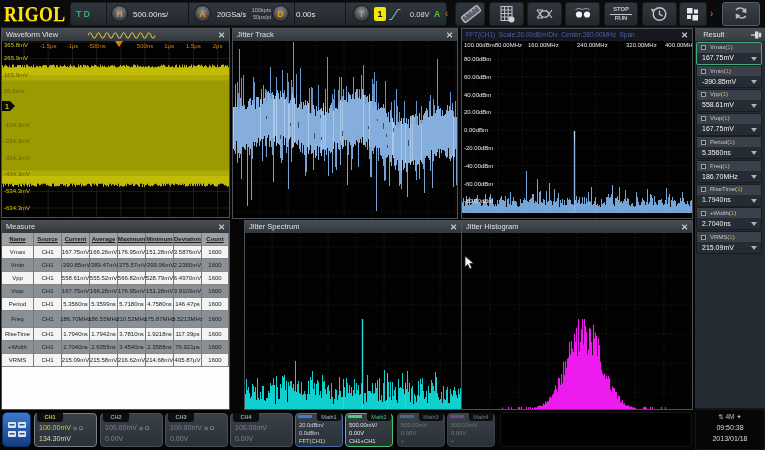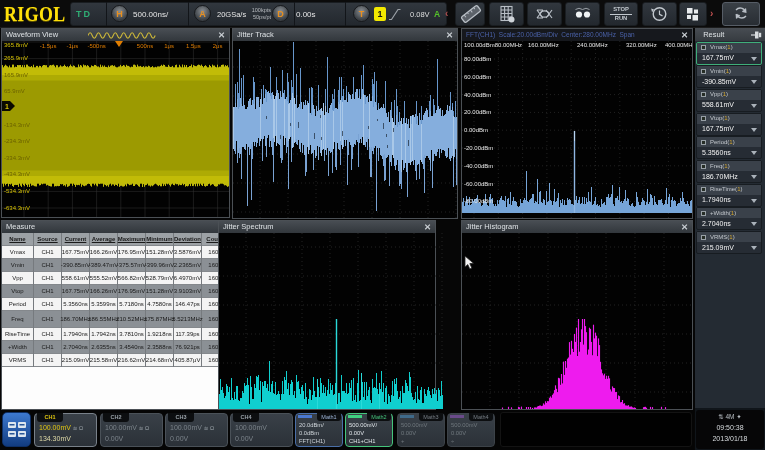--- a/index.html
+++ b/index.html
@@ -974,21 +974,21 @@
           <line x1="220.5" y1="75" x2="220.5" y2="118" stroke="#a9c8e8" stroke-width="1"></line>
           <line x1="221.5" y1="76" x2="221.5" y2="116" stroke="#85aedd" stroke-width="1"></line>
           <line x1="222.5" y1="77" x2="222.5" y2="108" stroke="#85aedd" stroke-width="1"></line>
           <line x1="223.5" y1="76" x2="223.5" y2="118" stroke="#85aedd" stroke-width="1"></line>
           <line x1="224.5" y1="65" x2="224.5" y2="117" stroke="#85aedd" stroke-width="1"></line>
           <line x1="225.5" y1="68" x2="225.5" y2="114" stroke="#85aedd" stroke-width="1"></line>
         </svg>
 </div>
 </div>
 
-<div class="panel" style="left:218px;top:220px;width:218px;height:190px">
+<div class="panel" style="left:244px;top:220px;width:218px;height:190px">
 <div class="tb">Jitter Spectrum<div class="x">✕</div></div>
 <div class="abs" style="left:0;top:12px;width:224px;height:176px;overflow:hidden">
 <svg width="226" height="178">
           <line x1="27.0" y1="0" x2="27.0" y2="178" stroke="#222222" stroke-width="1" stroke-dasharray="1,3"></line>
           <line x1="55.0" y1="0" x2="55.0" y2="178" stroke="#222222" stroke-width="1" stroke-dasharray="1,3"></line>
           <line x1="83.0" y1="0" x2="83.0" y2="178" stroke="#222222" stroke-width="1" stroke-dasharray="1,3"></line>
           <line x1="111.0" y1="0" x2="111.0" y2="178" stroke="#222222" stroke-width="1" stroke-dasharray="1,3"></line>
           <line x1="139.0" y1="0" x2="139.0" y2="178" stroke="#222222" stroke-width="1" stroke-dasharray="1,3"></line>
           <line x1="167.0" y1="0" x2="167.0" y2="178" stroke="#222222" stroke-width="1" stroke-dasharray="1,3"></line>
           <line x1="195.0" y1="0" x2="195.0" y2="178" stroke="#222222" stroke-width="1" stroke-dasharray="1,3"></line>

